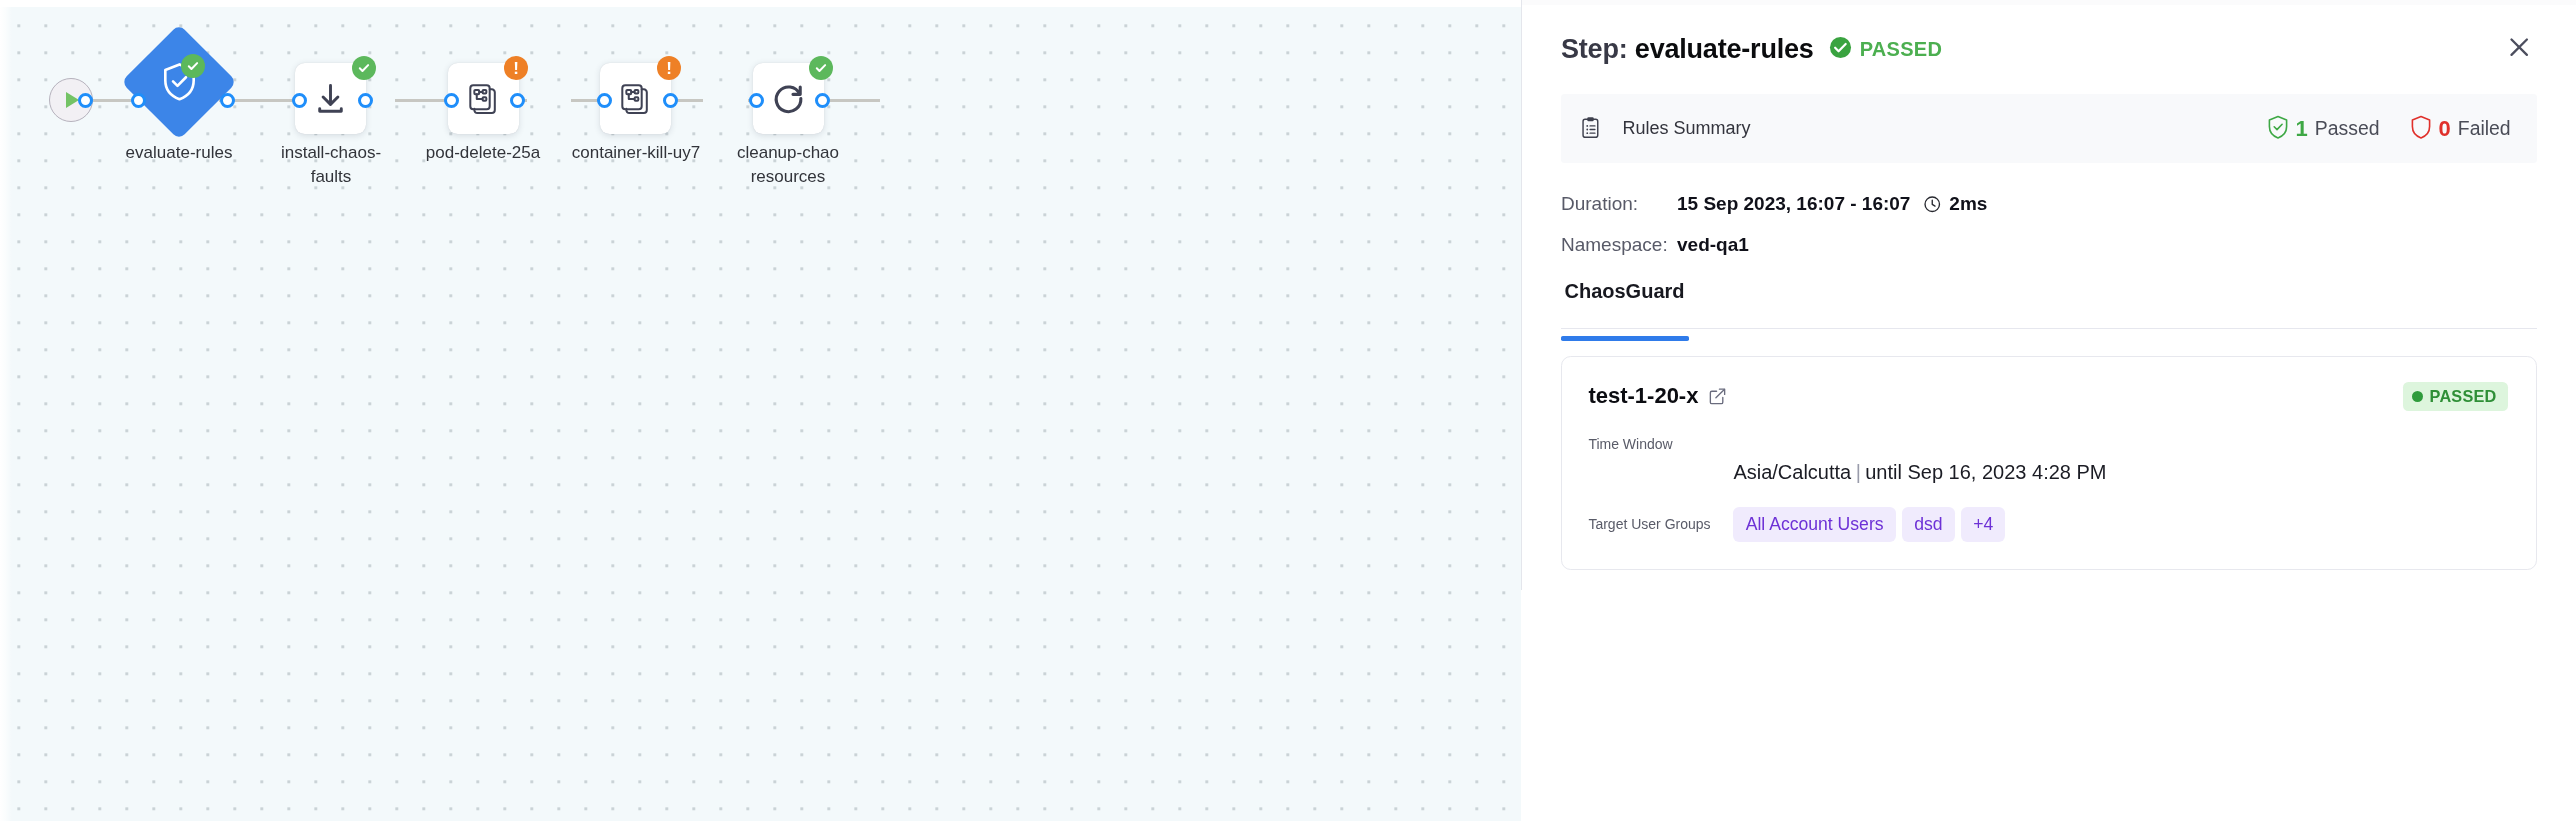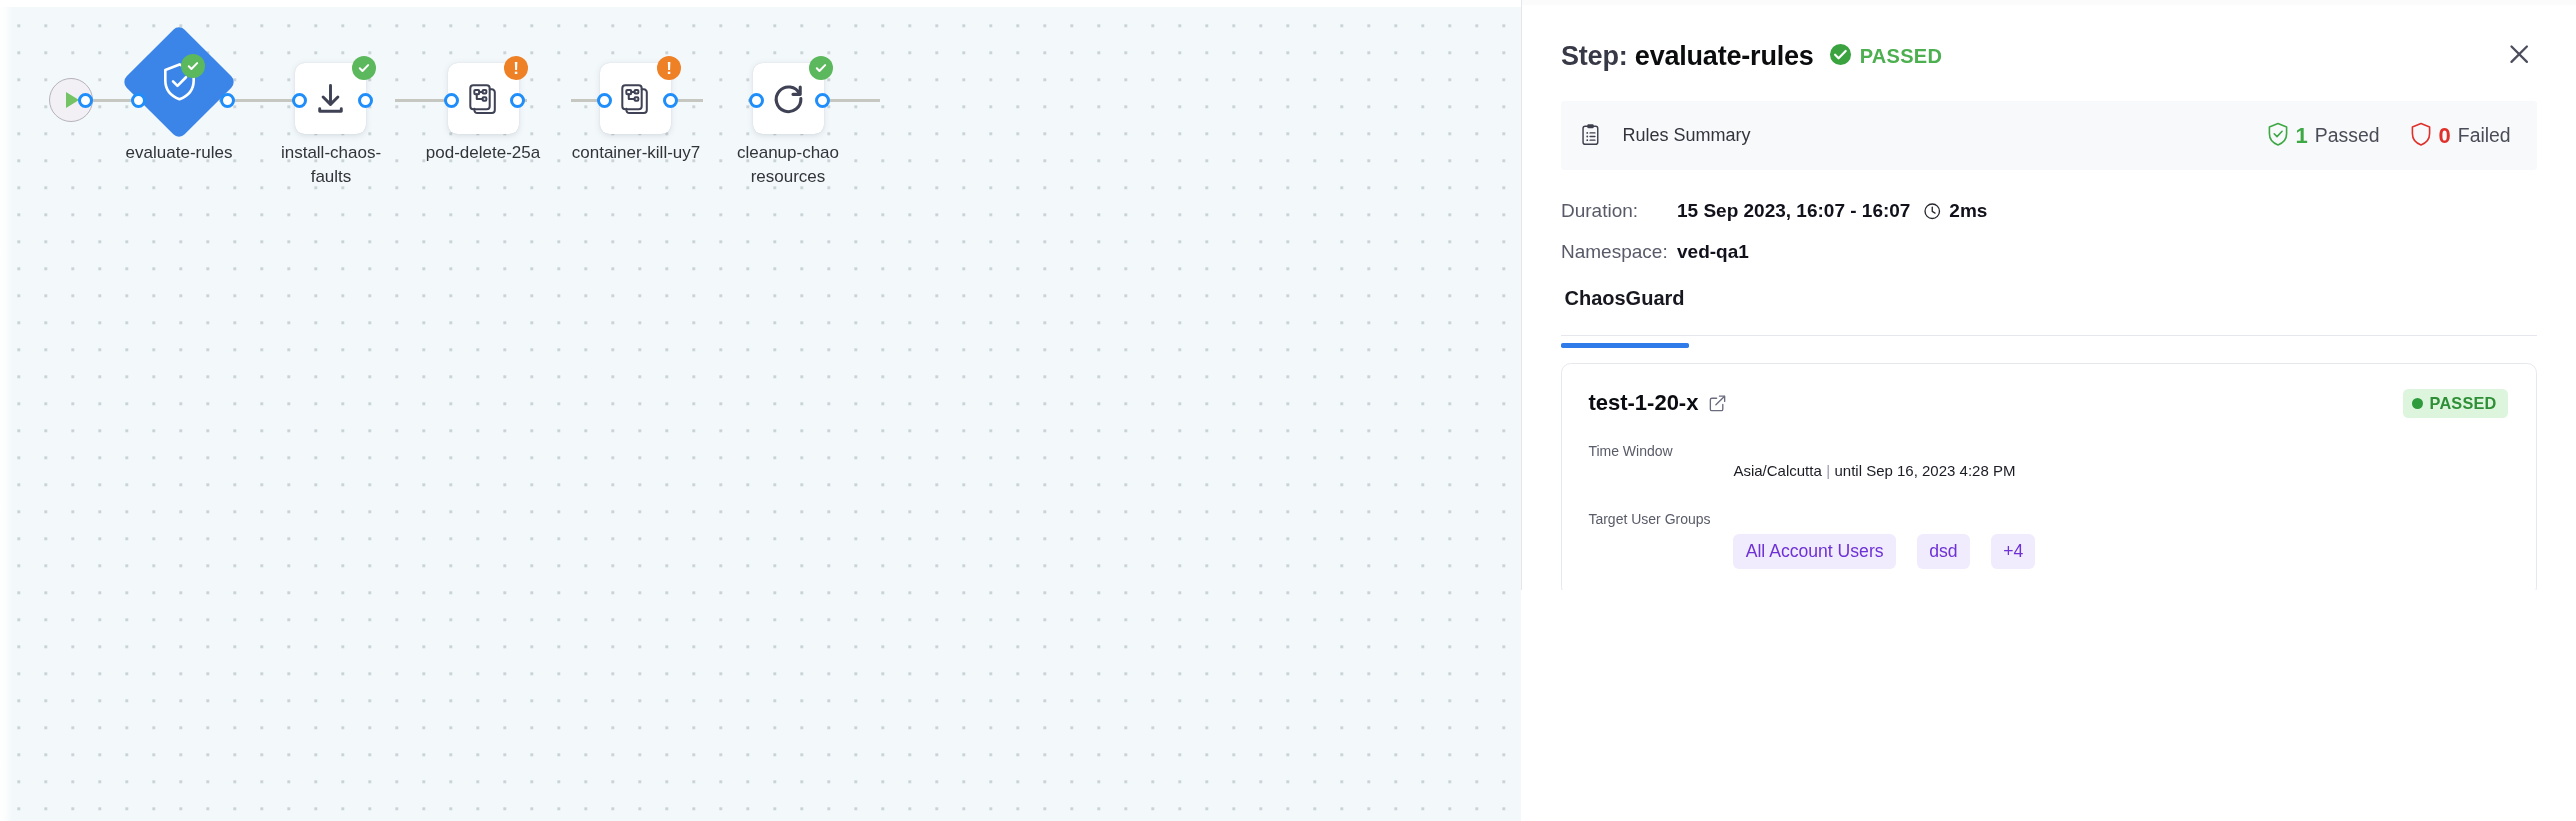--- a/index.html
+++ b/index.html
@@ -130,21 +130,21 @@
     white-space: pre-line;
   }
 
   
   .panel {
     position: relative;
     flex: 1 1 auto;
     height: 590px;
     background: #ffffff;
     border-left: 0.9px solid #e4e6ec;
-    padding: 11px 39px;
+    padding: 4px 39px;
     overflow: hidden;
   }
   .panel-topline {
     position:absolute; left:0; right:0; top:0; height:5.3px; background:#fbfbfc;
   }
 
   .panel-header {
     display: flex; align-items: center;
     height: 85px;
     padding-top: 5.3px;
@@ -245,26 +245,26 @@
 
   .rc-body { margin-top: 23px; }
   .rc-row { display:flex; align-items: flex-start; margin-bottom: 16px; }
   .rc-key {
     width: 145px; flex: 0 0 145px;
     font-size: 14px; color: #595b68; padding-top: 1.8px;
   }
   .rc-val { font-size: 18.5px; color: #0d0e15; }
   .rc-val .bold { font-weight: 700; }
   .rc-sub {
-    margin-top: 21px;
-    font-size: 15px; color: #1b1c24;
+    margin-top: 27px;
+    font-size: 20px; color: #1b1c24;
   }
   .rc-sub .sep { color:#9a9cab; padding: 0 4.4px; }
 
-  .tags { display:flex; align-items:center; gap: 21px; margin-top: 32px; }
+  .tags { display:flex; align-items:center; gap: 6px; }
   .tag {
     background: #f0ebfd;
     color: #6d31d6;
     border-radius: 6.2px;
     padding: 7px 12.3px;
     font-size: 17.6px;
     font-weight: 500;
     white-space: nowrap;
   }
 </style>

